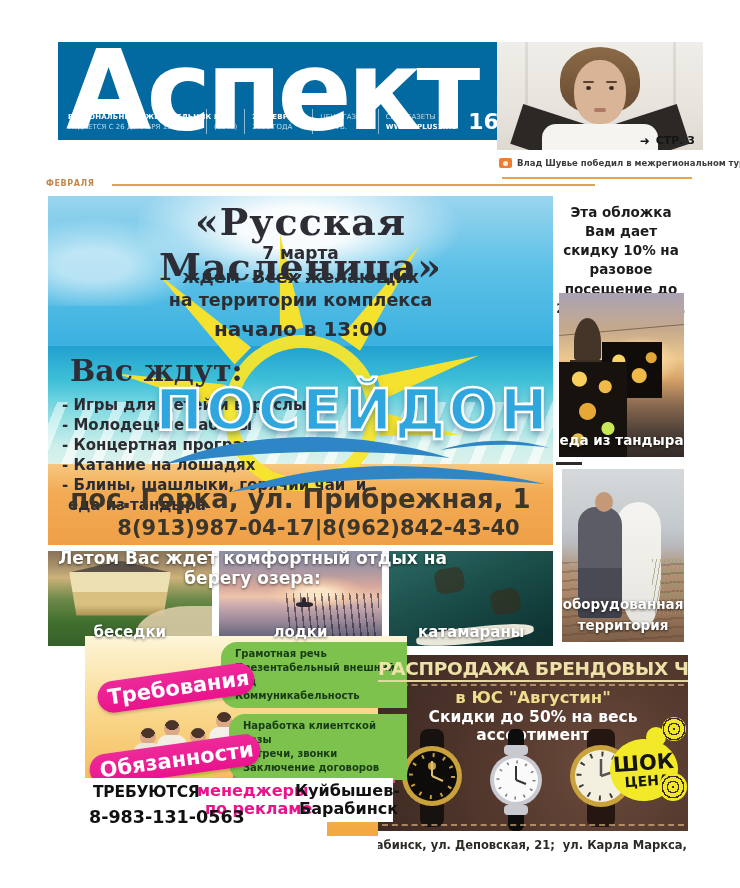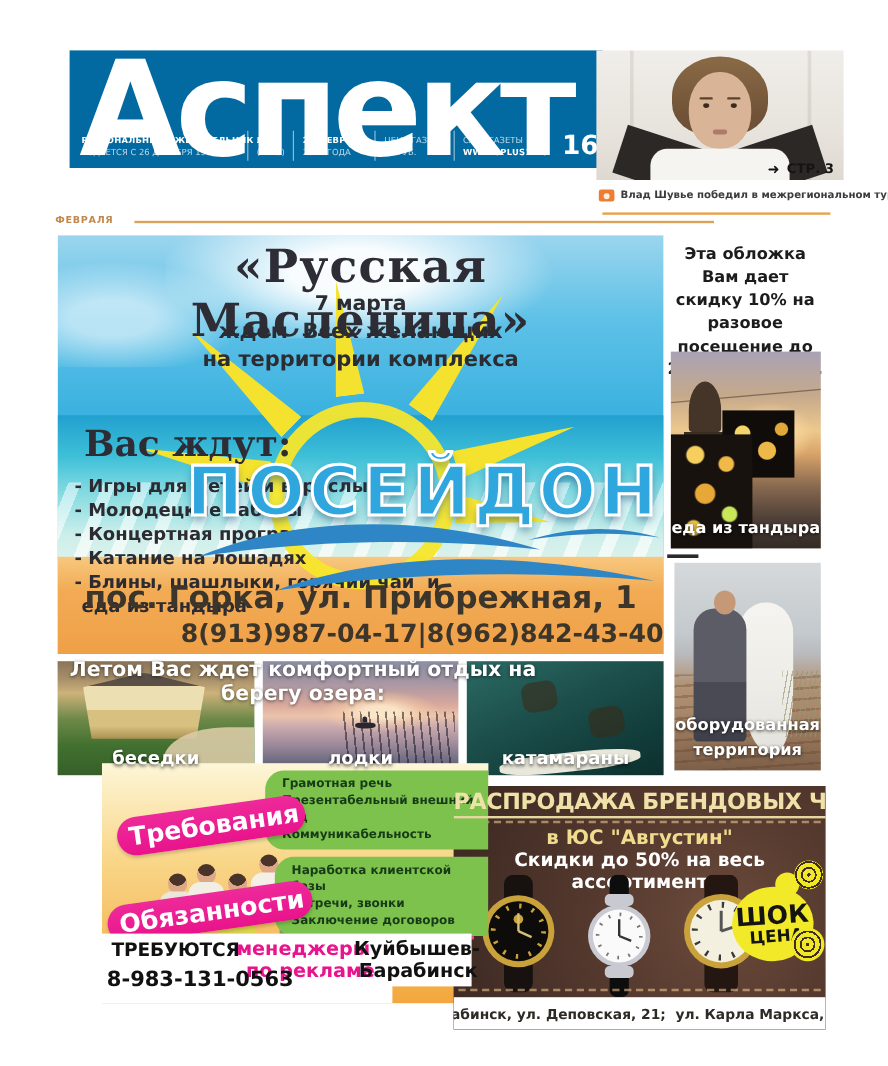--- a/index.html
+++ b/index.html
@@ -85,21 +85,21 @@
   .p-time  { position:absolute; left:0; right:0; top:121px; text-align:center; font-size:20px; font-weight:bold; color:#2c2c33; }
   .await   { position:absolute; left:22px; top:157px; font-size:30px; }
   .await-list { position:absolute; left:14px; top:199px; list-style:none; font-size:15px; font-weight:bold; color:#2b2b31; line-height:20px; }
   .await-list li { white-space:pre-wrap; }
   .await-list li:last-child { margin-left:6px; }
   .brand { position:absolute; left:105px; top:181px; width:400px; text-align:center;
     font-size:57px; font-weight:bold; letter-spacing:3px; color:#2FA6DE;
     -webkit-text-stroke:2.5px #ffffff; text-shadow:0 4px 7px rgba(10,60,110,.5); }
   .waves-svg { position:absolute; left:112px; top:238px; width:392px; height:74px; }
   .p-address { position:absolute; left:0; right:0; top:288px; text-align:center; font-size:26px; font-weight:bold; color:#3b352b; }
-  .p-phones  { position:absolute; left:0; right:0; top:320px; text-align:right; font-size:21px; font-weight:bold; color:#3b352b;margin-left:36px; }
+  .p-phones  { position:absolute; left:0; right:0; top:320px; text-align:center; font-size:21px; font-weight:bold; color:#3b352b;margin-left:36px; }
 
   
   .strip { position:absolute; left:48px; top:551px; width:505px; height:95px; display:flex; gap:7px; }
   .strip figure { position:relative; flex:1; overflow:hidden; }
   .summer { position:absolute; left:48px; top:548px; width:409px; z-index:5; text-align:center;
     font-size:17px; font-weight:bold; color:#fff; text-shadow:0 1px 3px rgba(0,0,0,.6); }
   .strip-label { position:absolute; left:0; right:0; bottom:5px; text-align:center; z-index:4;
     color:#fff; font-weight:bold; font-size:15px; text-shadow:0 1px 3px rgba(0,0,0,.65); }
   .ph-gazebo { background:linear-gradient(180deg,#8a7458 0%,#a8906a 16%,#cdb27a 28%,#6f8a4a 50%,#42702f 74%,#35602a 100%); }
   .gazebo { position:absolute; left:13%; top:10%; width:62%; height:58%;
@@ -302,20 +302,21 @@
     <div class="ray r2"></div>
     <div class="ray r3"></div>
     <div class="ray r4"></div>
     <div class="ray r5"></div>
     <div class="ray r6"></div>
 
     <div class="p-title script">«Русская Масленица»</div>
     <div class="p-date">7 марта</div>
     <div class="p-inv1">ждем  Всех желающих</div>
     <div class="p-inv2">на территории комплекса</div>
+    <div class="p-time">начало в 13:00</div>
 
     <div class="await script">Вас ждут:</div>
     <ul class="await-list">
       <li>- Игры для детей и взрослых</li>
       <li>- Молодецкие забавы</li>
       <li>- Концертная программа</li>
       <li>- Катание на лошадях</li>
       <li>- Блины, шашлыки, горячий чай  и</li>
       <li>еда из тандыра</li>
     </ul>

